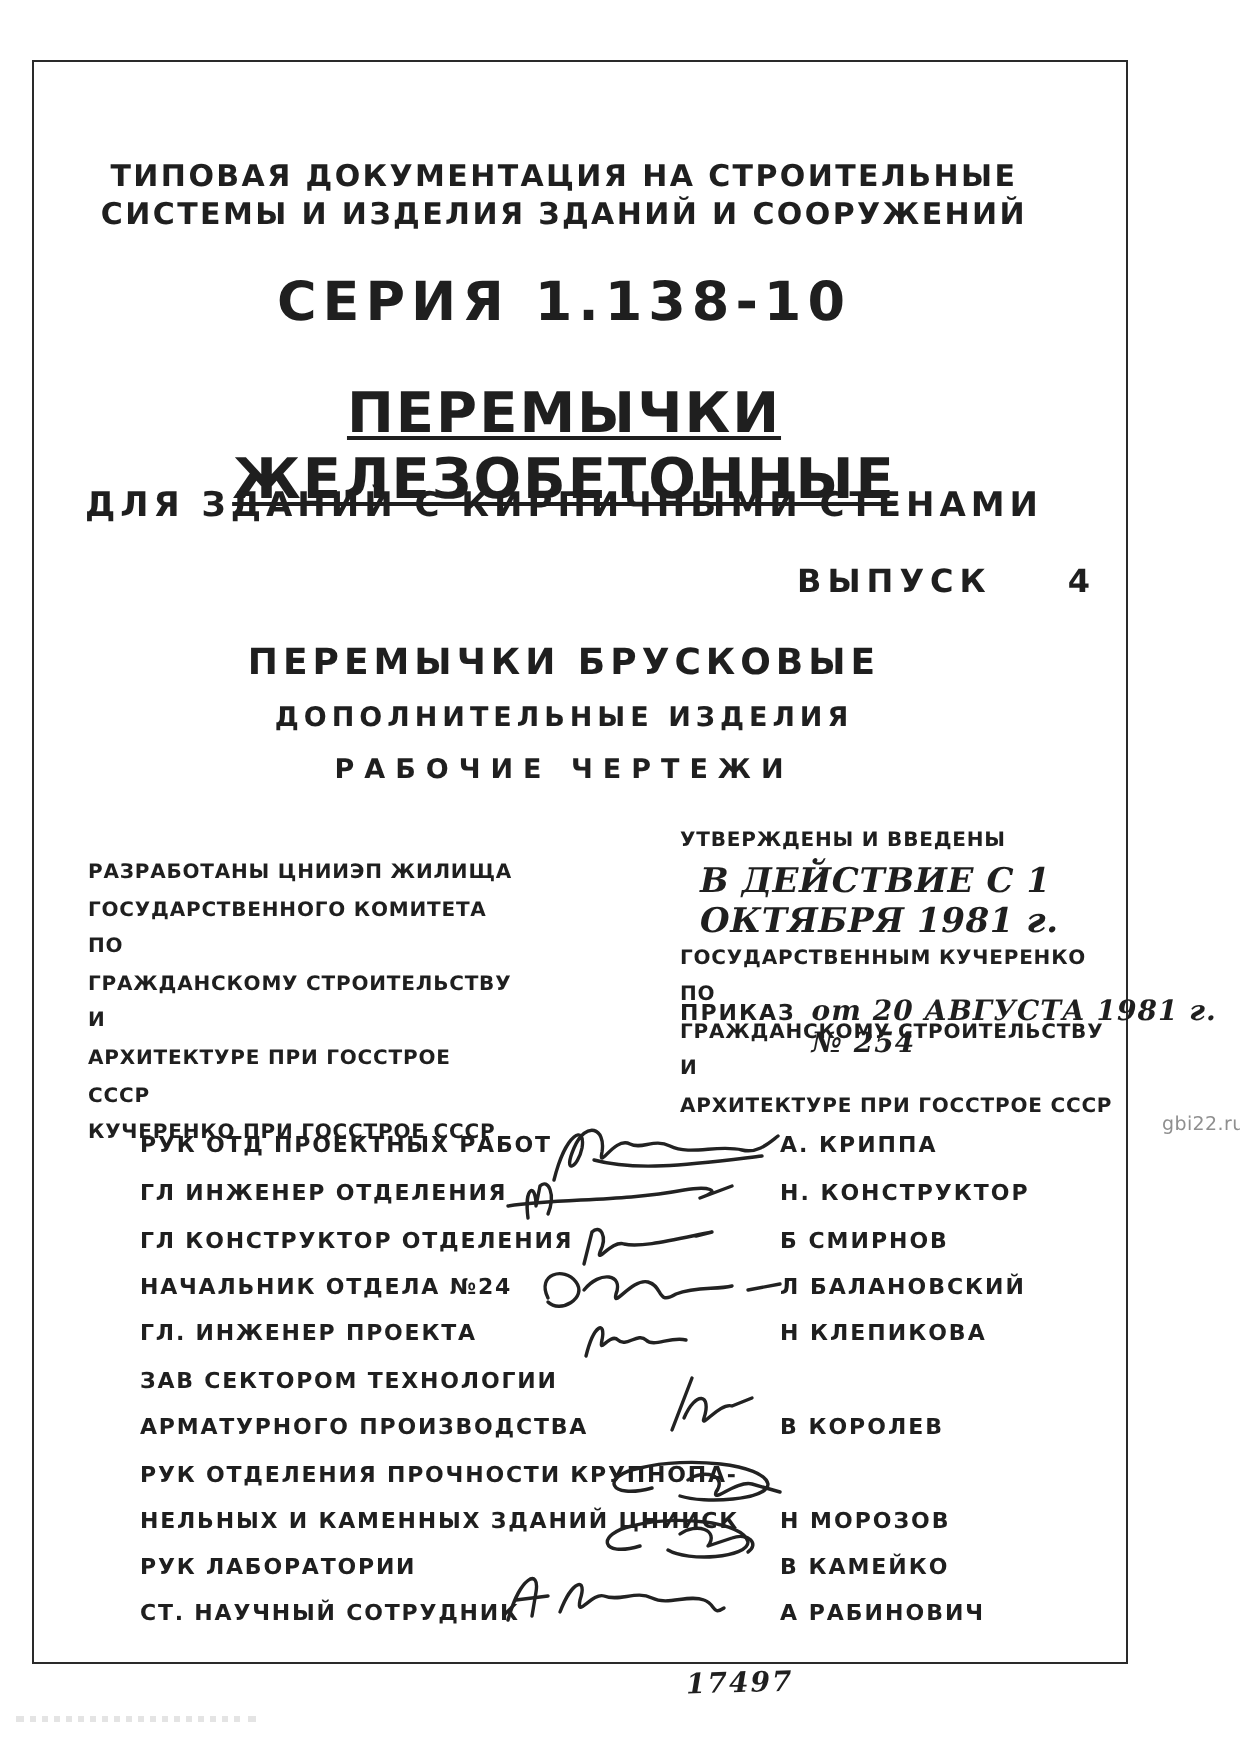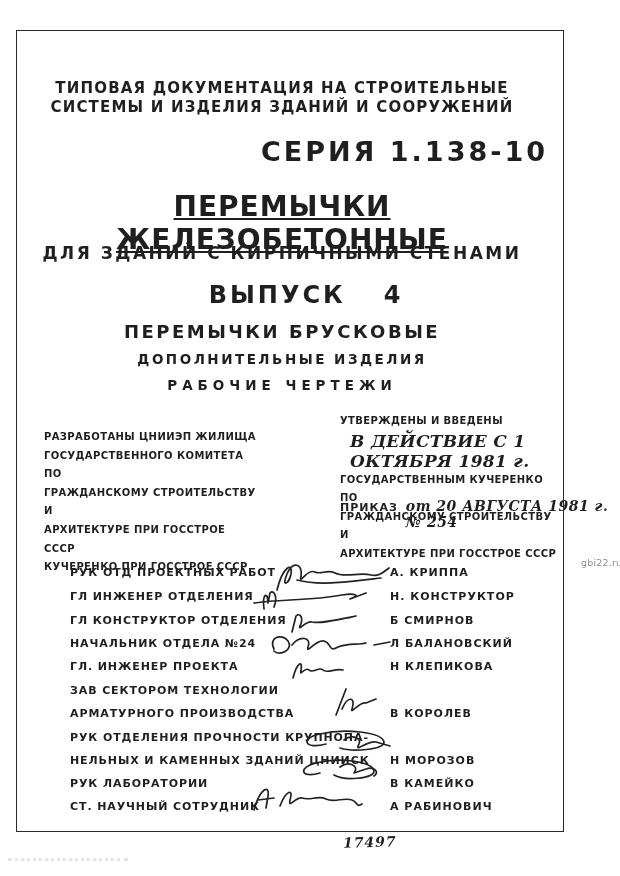--- a/index.html
+++ b/index.html
@@ -4,24 +4,24 @@
 <style>
   html,body{margin:0;padding:0;background:#ffffff;}
   .page{
     position:relative;width:620px;height:876px;background:#ffffff;
     font-family:"DejaVu Sans","Liberation Sans",sans-serif;color:#1f1f1f;overflow:hidden;
   }
   .frame{position:absolute;left:16px;top:30px;width:546px;height:800px;border:1.6px solid #2a2a2a;}
   .abs{position:absolute;}
   .cline{left:16px;width:532px;text-align:center;}
   .doc-type{font-size:15px;font-weight:bold;letter-spacing:1.2px;}
-  .series{font-size:27px;font-weight:bold;letter-spacing:3px;text-align:right;}
+  .series{font-size:27px;font-weight:bold;letter-spacing:3px;}
   .title{font-size:28px;font-weight:bold;letter-spacing:1px;text-decoration:underline;}
   .subtitle{font-size:17px;font-weight:bold;letter-spacing:2.5px;}
-  .issue{display:flex;justify-content:center;gap:38px;font-size:24px;font-weight:bold;letter-spacing:3px;padding-left:24px;}
+  .issue{display:flex;justify-content:flex-end;gap:38px;font-size:16px;font-weight:bold;letter-spacing:3px;}
   .sec1{font-size:18px;font-weight:bold;letter-spacing:2.5px;}
   .sec2{font-size:13.5px;font-weight:bold;letter-spacing:2.5px;}
   .sec3{font-size:13.5px;font-weight:bold;letter-spacing:5px;}
   .smallblock{font-size:10px;font-weight:bold;letter-spacing:0.4px;line-height:18.6px;}
   .hand{font-family:"DejaVu Serif","Liberation Serif",serif;font-style:italic;font-weight:bold;}
   .appr-line2{font-size:17px;line-height:20px;letter-spacing:0.3px;margin-left:10px;}
   .order-row{display:flex;align-items:baseline;gap:8px;}
   .order-label{font-size:11px;font-weight:bold;letter-spacing:1px;}
   .order-value{font-size:14px;letter-spacing:0.5px;}
   .sig-row{position:absolute;left:0;width:620px;height:20px;}

